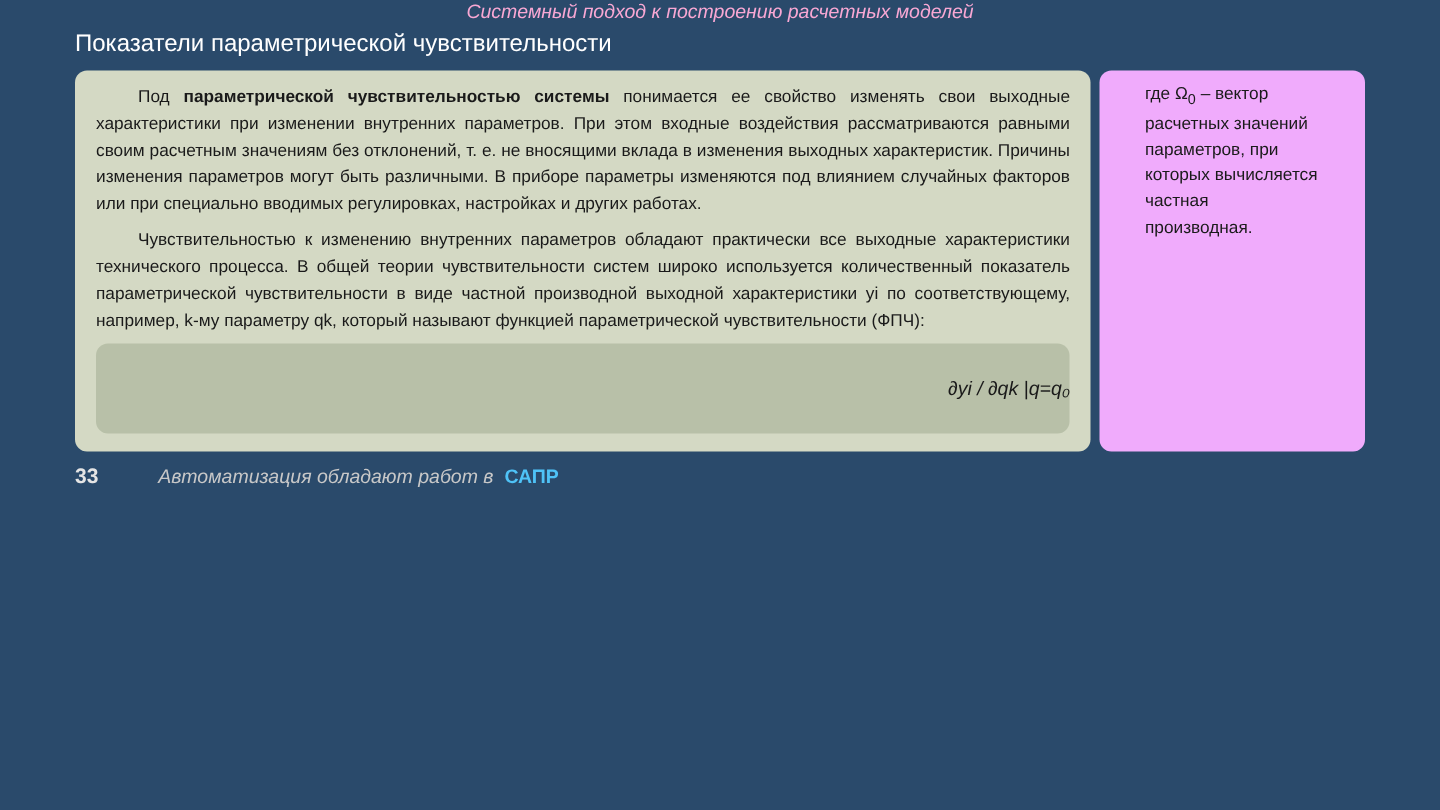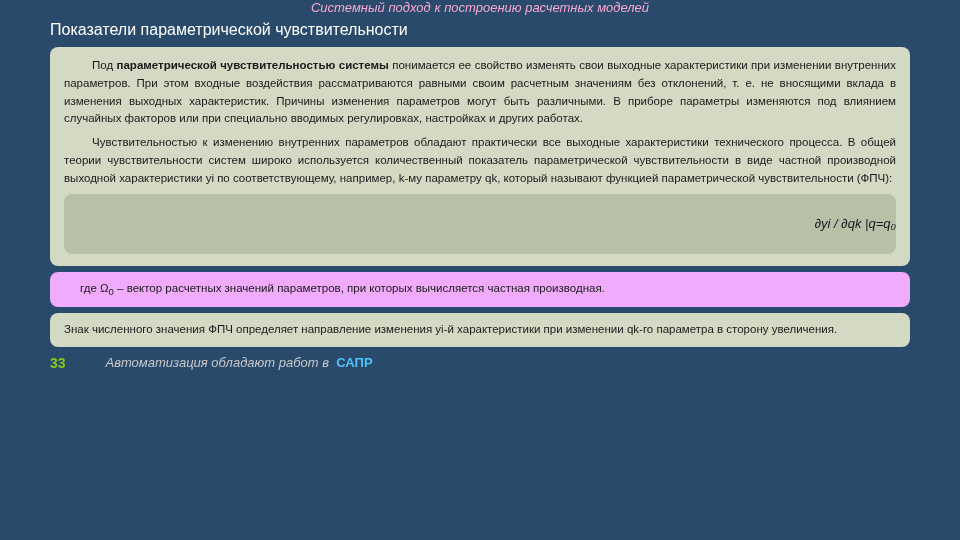--- a/index.html
+++ b/index.html
@@ -27,21 +27,21 @@
       color: #ffffff;
       font-size: 16px;
       font-weight: normal;
       text-align: left;
       width: 860px;
       margin-bottom: 8px;
     }
 
     .main-content {
       display: flex;
-      flex-direction: column;
+      flex-direction: row;
       width: 860px;
       gap: 6px;
     }
 
     .text-box {
       background-color: #d4d9c4;
       border-radius: 8px;
       padding: 10px 14px;
       font-size: 11.5px;
       color: #1a1a1a;
@@ -98,21 +98,21 @@
     .footer {
       display: flex;
       align-items: center;
       width: 860px;
       margin-top: 8px;
       gap: 40px;
     }
 
     .footer-page {
       font-size: 14px;
-      color: #84cc16;
+      color: #e5e5e5;
       font-weight: bold;
     }
 
     .footer-text {
       font-size: 13px;
       color: #c8c8c8;
       font-style: italic;
     }
 
     .footer-text span.sapr {
@@ -144,23 +144,20 @@
     </p>
     <div class="formula-area">
       <div class="formula-inner">∂yi / ∂qk |q=q₀</div>
     </div>
   </div>
 
   <div class="bottom-note-box">
     <span>где Ω</span><sub>0</sub><span> – вектор расчетных значений параметров, при которых вычисляется частная производная.</span>
   </div>
 
-  <div class="sign-box">
-    <span class="indent"></span><span>Знак численного значения ФПЧ определяет направление изменения yi-й характеристики при изменении qk-го параметра в сторону увеличения.</span>
-  </div>
 
 </div>
 
 <div class="footer">
   <div class="footer-page">33</div>
   <div class="footer-text">
     <span>Автоматизация обладают работ в</span>
     &nbsp;<span class="sapr">САПР</span>
   </div>
 </div>

